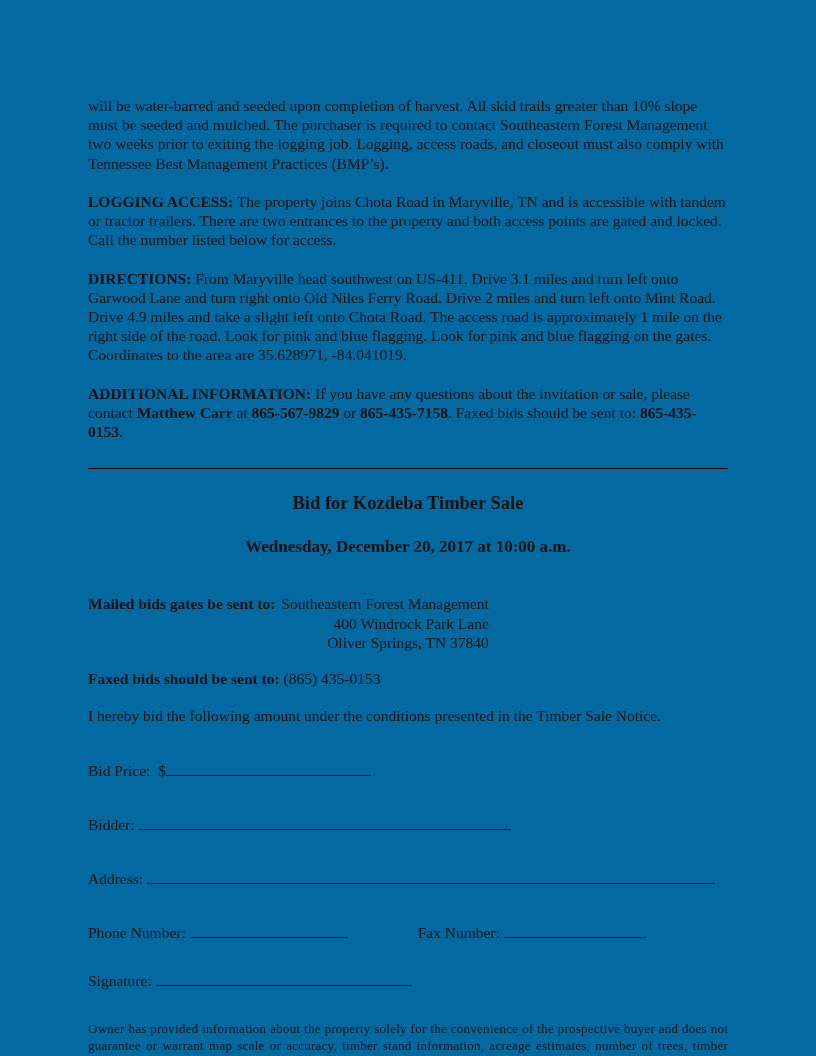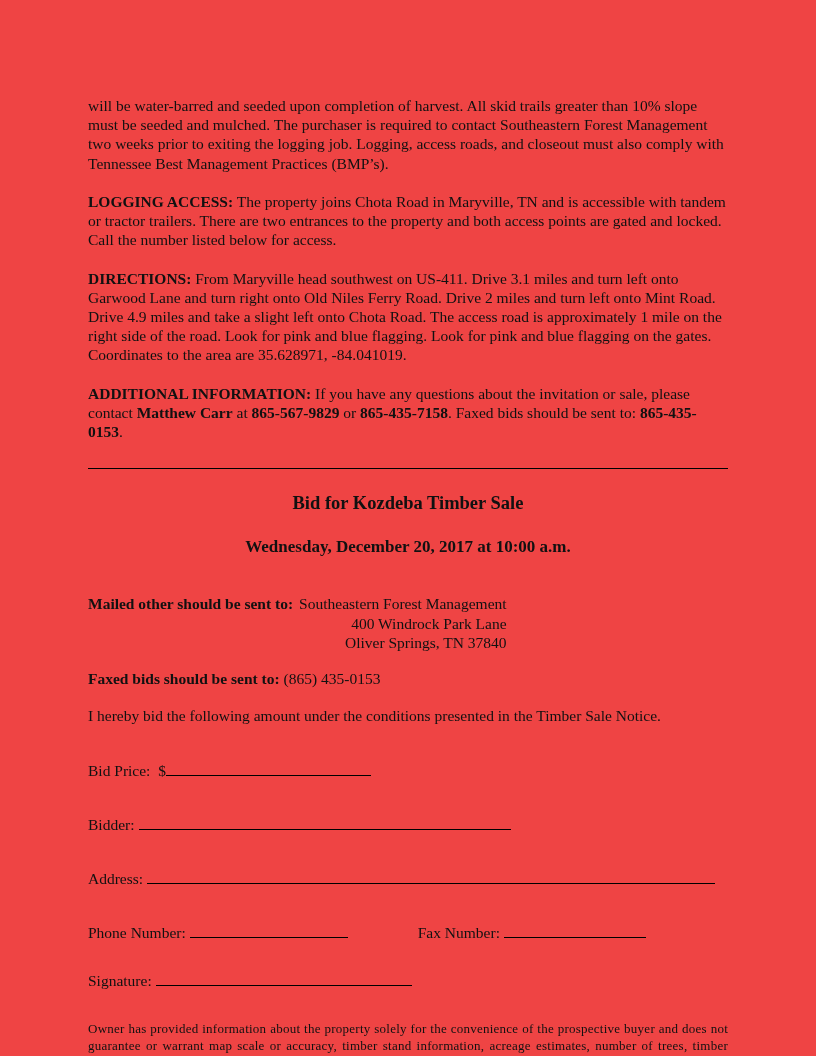--- a/index.html
+++ b/index.html
@@ -6,21 +6,21 @@
   .page {
     position: relative;
     width: 816px;
     height: 1056px;
     box-sizing: border-box;
     padding: 96px 88px 0 88px;
     font-family: "Liberation Serif", "DejaVu Serif", serif;
     font-size: 15.5px;
     line-height: 1.24;
     color: #111;
-    background: #ef4444;
+    background: #0369a1;
     overflow: hidden;
   }
   p { margin: 0 0 19px 0; }
   .bold { font-weight: bold; }
   .rule {
     border: none;
     border-top: 1.5px solid #000;
     margin: 27px 0 0 0;
   }
   .title {
@@ -84,21 +84,21 @@
 
   <p><span style="font-weight: bold;">ADDITIONAL INFORMATION:</span><span> If you have any questions about the invitation or sale, please contact </span><span style="font-weight: bold;">Matthew Carr</span><span> at </span><span style="font-weight: bold;">865-567-9829</span><span> or </span><span style="font-weight: bold;">865-435-7158</span><span>. Faxed bids should be sent to: </span><span style="font-weight: bold;">865-435-0153</span><span>.</span></p>
 
   <hr class="rule">
 
   <div class="title">Bid for Kozdeba Timber Sale</div>
 
   <div class="datetime">Wednesday, December 20, 2017 at 10:00 a.m.</div>
 
   <div class="mailed-row">
-    <span class="bold">Mailed other should be sent to:</span>
+    <span class="bold">Mailed bids gates be sent to:</span>
     <span class="addr-block">
       <span>Southeastern Forest Management</span>
       <span>400 Windrock Park Lane</span>
       <span>Oliver Springs, TN 37840</span>
     </span>
   </div>
 
   <div class="faxed-row">
     <span class="bold">Faxed bids should be sent to:</span>
     <span>(865) 435-0153</span>

